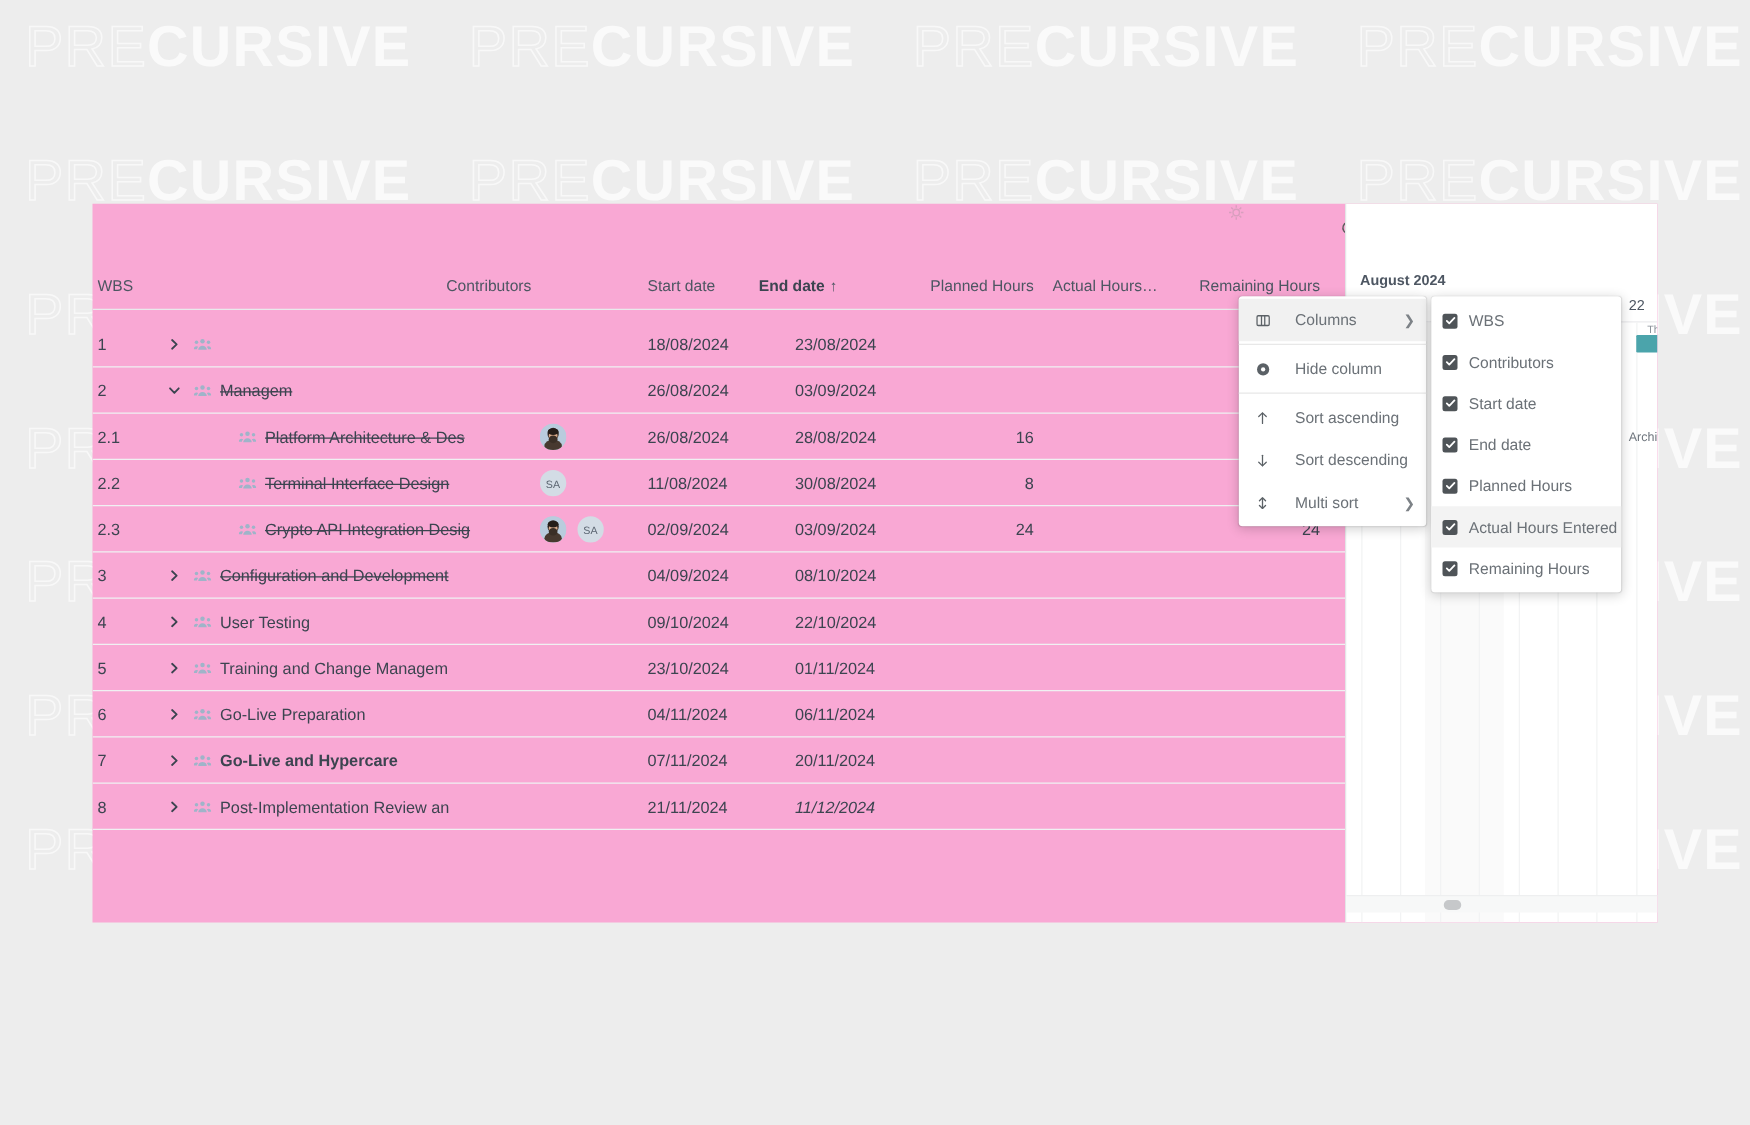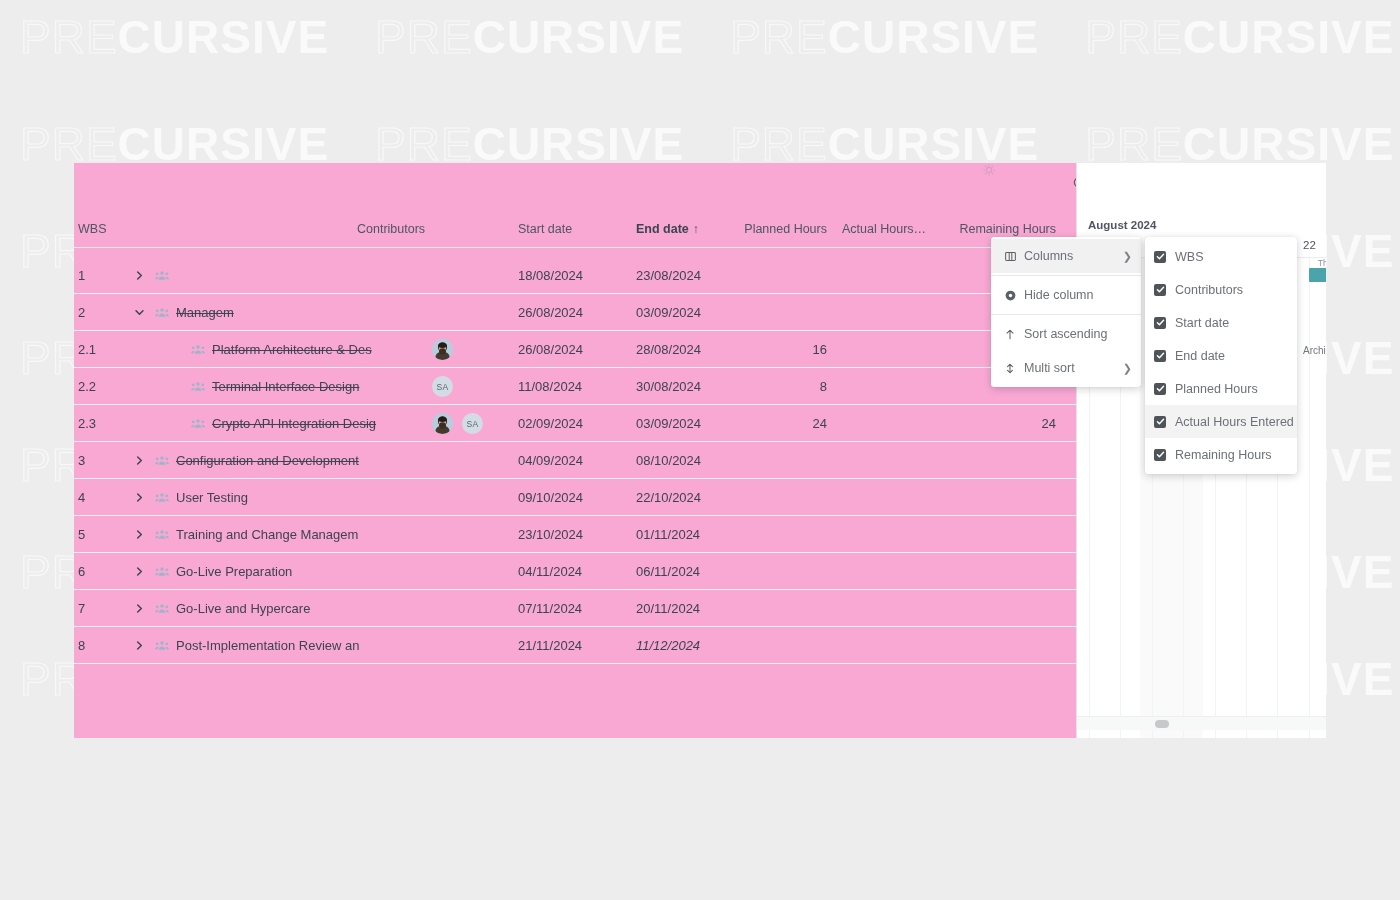--- a/index.html
+++ b/index.html
@@ -236,21 +236,21 @@
     padding:0 9px;
     white-space:nowrap;
   }
   .ctx-item.hl { background:#f1f1f1; }
   .ctx-ico {
     width:20px; height:20px;
     display:flex; align-items:center; justify-content:center;
     color:#5b6166;
     flex:0 0 20px;
   }
-  .ctx-lbl { margin-left:4px; flex:1 1 auto; }
+  .ctx-lbl { margin-left:16px; flex:1 1 auto; }
   .ctx-chev { color:#7d8287; font-size:11px; }
   .ctx-div {
     height:1px; background:#e8e8e8;
     margin:2px 0;
   }
 
   
   #submenu {
     position:absolute;
     left:1071px; top:74px;
@@ -376,21 +376,21 @@
           </svg>
         </span>
       </div>
     </div>
 
   <div id="grid">
     <div id="grid-head">
         <div class="hcell" style="left: 4px; width: 52px;"><span>WBS</span></div>
         <div class="hcell" style="left: 283px; width: 160px;"><span>Contributors</span></div>
         <div class="hcell" style="left: 444px; width: 118px;"><span>Start date</span></div>
-        <div class="hcell" style="left: 562px; width: 115px;"><span style="font-weight: bold; color: rgb(60, 68, 80);">End date</span><span class="sort-arrow">↑</span></div>
+        <div class="hcell" style="left: 533px; width: 115px;"><span style="font-weight: bold; color: rgb(60, 68, 80);">End date</span><span class="sort-arrow">↑</span></div>
         <div class="hcell r" style="left: 640px; width: 113px;"><span>Planned Hours</span></div>
         <div class="hcell" style="left: 768px; width: 118px;"><span>Actual Hours…</span></div>
         <div class="hcell r" style="left: 860px; width: 122px;"><span>Remaining Hours</span></div>
       </div>
     <div id="grid-body">
         <div class="grow" style="top: 94px;">
           <div class="cell" style="left: 4px; width: 52px;">1</div>
           <div class="twisty" style="left: 58px;">
             <svg width="11" height="11" viewBox="0 0 12 12" fill="none" stroke="currentColor" stroke-width="1.6" stroke-linecap="round" stroke-linejoin="round">
               <path d="M4 2.2L8 6l-4 3.8"></path>
@@ -621,21 +621,21 @@
           <div class="people-ico" style="left: 80px;">
             <svg width="14" height="11" viewBox="0 0 18 13" fill="currentColor">
               <circle cx="9" cy="3.3" r="2.3"></circle>
               <path d="M4.6 12c0-2.5 2-4.2 4.4-4.2S13.4 9.5 13.4 12z"></path>
               <circle cx="2.8" cy="4.4" r="1.8"></circle>
               <path d="M0 11.4c0-1.9 1.3-3.1 2.8-3.1 .7 0 1.3.2 1.8.6-.8.8-1.3 1.8-1.4 2.5z"></path>
               <circle cx="15.2" cy="4.4" r="1.8"></circle>
               <path d="M18 11.4c0-1.9-1.3-3.1-2.8-3.1-.7 0-1.3.2-1.8.6.8.8 1.3 1.8 1.4 2.5z"></path>
             </svg>
           </div>
-          <div class="tname" style="left: 102px; width: 304px;">Go-Live and Hypercare</div>
+          <div class="tname" style="left: 102px; width: 304px; font-weight: bold;">Go-Live and Hypercare</div>
           <div class="cell" style="left: 444px; width: 118px;">07/11/2024</div>
           <div class="cell" style="left: 562px; width: 115px;">20/11/2024</div>
           <div class="cell r" style="left: 640px; width: 113px;"></div>
           <div class="cell" style="left: 768px; width: 118px;"></div>
           <div class="cell r" style="left: 860px; width: 122px;"></div>
         </div>
         <div class="grow" style="top: 464px;">
           <div class="cell" style="left: 4px; width: 52px;">8</div>
           <div class="twisty" style="left: 58px;">
             <svg width="11" height="11" viewBox="0 0 12 12" fill="none" stroke="currentColor" stroke-width="1.6" stroke-linecap="round" stroke-linejoin="round">
@@ -722,20 +722,29 @@
         <span class="ctx-ico">
           <svg width="12" height="13" viewBox="0 0 14 16" fill="none" stroke="currentColor" stroke-width="1.25" stroke-linecap="round" stroke-linejoin="round">
             <path d="M7 13.2V3"></path>
             <path d="M3.3 6.4L7 2.8l3.7 3.6"></path>
           </svg>
         </span>
         <span class="ctx-lbl">Sort ascending</span>
       </div>
       <div class="ctx-item">
         <span class="ctx-ico">
+          <svg width="12" height="13" viewBox="0 0 14 16" fill="none" stroke="currentColor" stroke-width="1.25" stroke-linecap="round" stroke-linejoin="round">
+            <path d="M7 2.8V13"></path>
+            <path d="M3.3 9.6L7 13.2l3.7-3.6"></path>
+          </svg>
+        </span>
+        <span class="ctx-lbl">Sort descending</span>
+      </div>
+      <div class="ctx-item">
+        <span class="ctx-ico">
           <svg width="12" height="13" viewBox="0 0 14 16" fill="none" stroke="currentColor" stroke-width="1.3" stroke-linecap="round" stroke-linejoin="round">
             <path d="M7 3v10"></path>
             <path d="M4 5.7L7 2.8l3 2.9"></path>
             <path d="M4 10.3L7 13.2l3-2.9"></path>
           </svg>
         </span>
         <span class="ctx-lbl">Multi sort</span>
         <span class="ctx-chev">❯</span>
       </div>
     </div>

